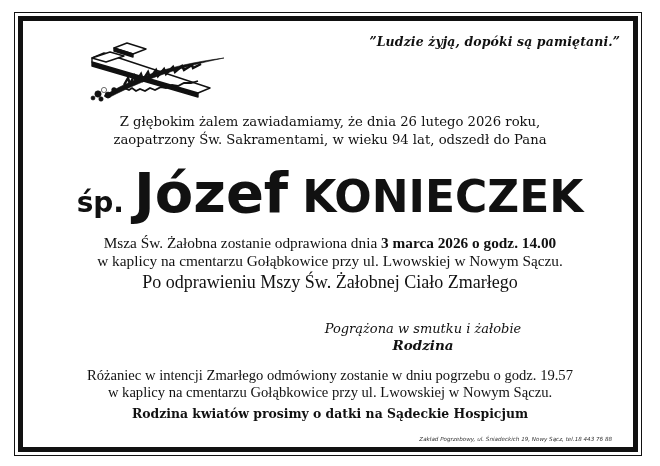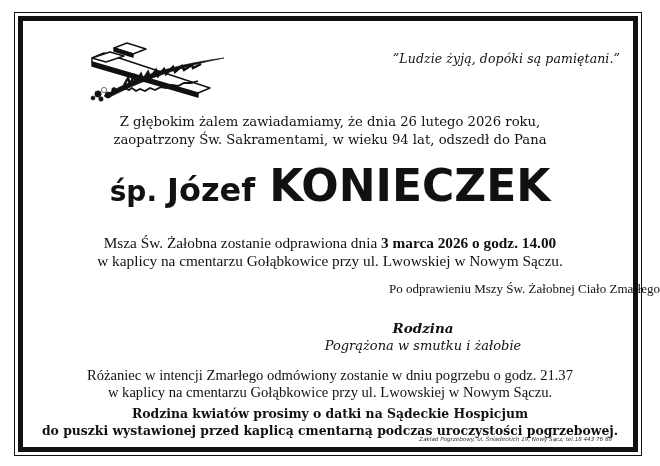--- a/index.html
+++ b/index.html
@@ -37,24 +37,24 @@
     .cross-wrap {
       position: absolute;
       left: 84px;
       top: 40px;
       width: 152px;
       height: 62px;
     }
     .motto {
       position: absolute;
       right: 40px;
-      top: 51px;
+      top: 34px;
       font-family: "DejaVu Serif", serif;
       font-style: italic;
-      font-weight: normal;
+      font-weight: bold;
       font-size: 12.5px;
       letter-spacing: 0.1px;
     }
     .line {
       position: absolute;
       left: 0;
       width: 660px;
       text-align: center;
       white-space: nowrap;
     }
@@ -69,39 +69,38 @@
       font-family: "DejaVu Sans", sans-serif;
       font-weight: bold;
       height: 60px;
     }
     .name-line .sp {
       font-size: 28px;
       vertical-align: baseline;
       margin-right: 10px;
     }
     .name-line .given {
-      font-size: 32px;
+      font-size: 56px;
       margin-right: 14px;
       text-align: center;
     }
     .name-line .surname {
       font-size: 44px;
     }
     .mass {
       top: 234px;
       font-family: "Liberation Serif", serif;
       font-size: 15.3px;
       line-height: 17.5px;
     }
     .after {
-      top: 280px;
+      top: 274px;
       font-family: "Liberation Serif", serif;
-      font-size: 13px;
+      font-size: 18px;
       line-height: 17.5px;
-      text-align: right;
     }
     .grief {
       position: absolute;
       left: 308px;
       width: 230px;
       top: 320px;
       text-align: center;
       font-family: "DejaVu Serif", serif;
       font-size: 13px;
       line-height: 17px;
@@ -184,27 +183,26 @@
 <div class="line mass">
   <span class="block-line"><span>Msza Św. Żałobna zostanie odprawiona dnia </span><b>3 marca 2026 o godz. 14.00</b></span>
   <span class="block-line">w kaplicy na cmentarzu Gołąbkowice przy ul. Lwowskiej w Nowym Sączu.</span>
 </div>
 
 <div class="line after">
   <span class="block-line">Po odprawieniu Mszy Św. Żałobnej Ciało Zmarłego</span>
 </div>
 
 <div class="grief">
+  <span class="block-line g1">Pogrążona w smutku i żałobie</span>
   <span class="block-line g2">Rodzina</span>
-  <span class="block-line g1">Pogrążona w smutku i żałobie</span>
 </div>
 
 <div class="line rosary">
-  <span class="block-line">Różaniec w intencji Zmarłego odmówiony zostanie w dniu pogrzebu o godz. 21.37</span>
+  <span class="block-line">Różaniec w intencji Zmarłego odmówiony zostanie w dniu pogrzebu o godz. 19.57</span>
   <span class="block-line">w kaplicy na cmentarzu Gołąbkowice przy ul. Lwowskiej w Nowym Sączu.</span>
 </div>
 
 <div class="line donate">
   <span class="block-line">Rodzina kwiatów prosimy o datki na Sądeckie Hospicjum</span>
-  <span class="block-line">do puszki wystawionej przed kaplicą cmentarną podczas uroczystości pogrzebowej.</span>
 </div>
 
 <div class="footer">Zakład Pogrzebowy, ul. Śniadeckich 19, Nowy Sącz, tel.18 443 76 88</div>
 
 </body></html>

